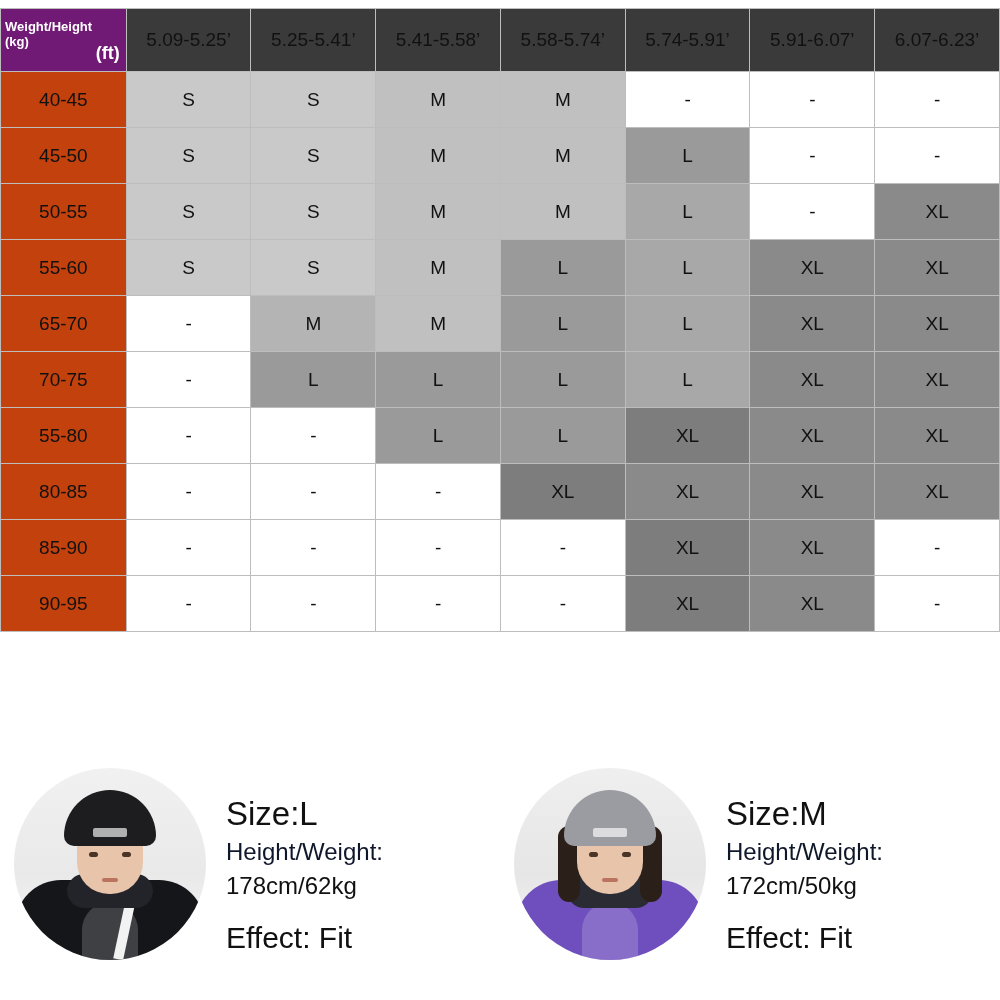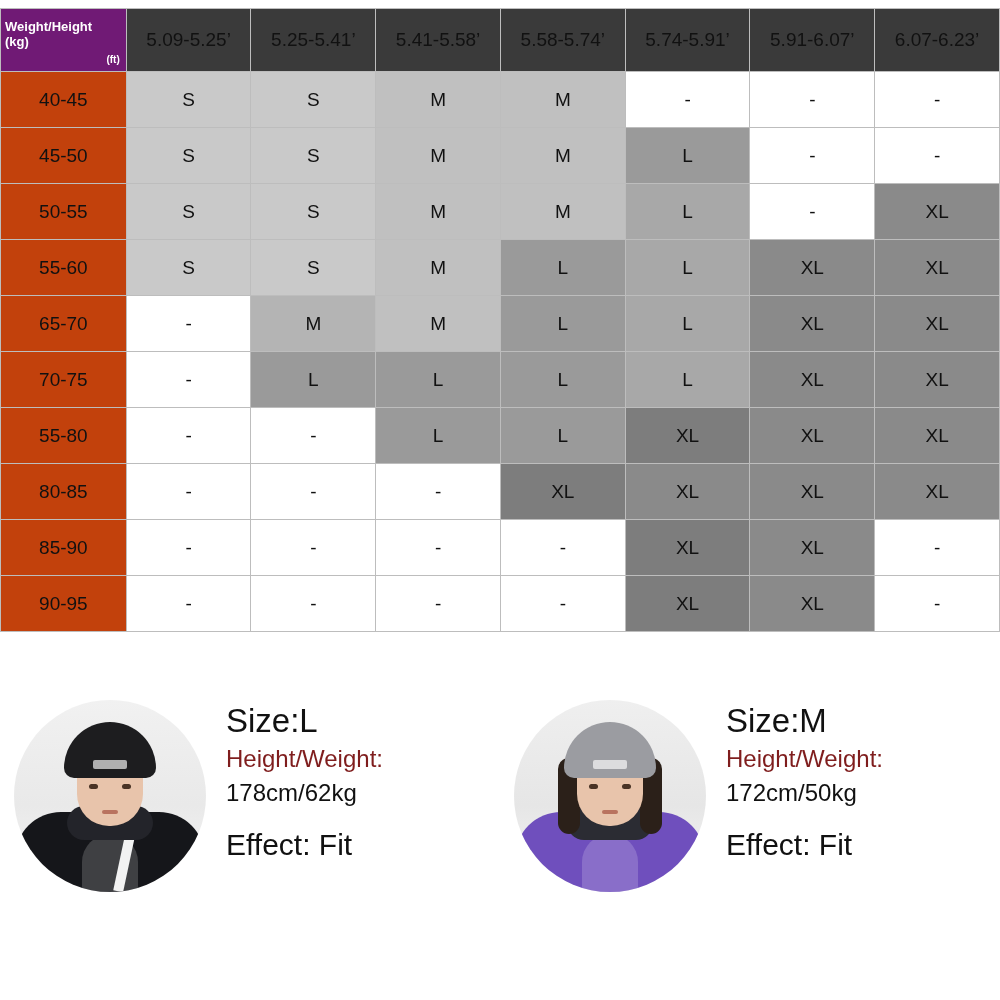--- a/index.html
+++ b/index.html
@@ -60,22 +60,22 @@
     left: 4px;
     top: 10px;
     font-size: 13px;
     line-height: 15px;
     text-align: left;
     font-weight: bold;
   }
   .corner-ft {
     position: absolute;
     right: 6px;
-    bottom: 4px;
-    font-size: 10px;
+    bottom: 10px;
+    font-size: 18px;
     line-height: 15px;
     font-weight: bold;
   }
   td.rowhead {
     background: #c2410c;
     font-size: 19px;
     color: #111;
   }
   
   .sh-none { background: #ffffff; }
@@ -96,21 +96,21 @@
     position: absolute;
     left: 0;
     top: 700px;
     width: 1000px;
     height: 260px;
     display: flex;
   }
   .model-block {
     width: 500px;
     display: flex;
-    align-items: flex-start;
+    align-items: flex-end;
   }
   .photo {
     width: 192px;
     height: 192px;
     border-radius: 50%;
     margin-left: 14px;
     margin-right: 14px;
     position: relative;
     overflow: hidden;
     flex: none;
@@ -230,21 +230,21 @@
     padding-left: 6px;
   }
   .model-size {
     font-size: 33px;
     line-height: 42px;
     color: #111;
   }
   .model-hw-label {
     font-size: 24px;
     line-height: 34px;
-    color: #7f1d1d;
+    color: #0f172a;
   }
   .model-hw-value {
     font-size: 24px;
     line-height: 34px;
     color: #111;
   }
   .model-effect {
     font-size: 30px;
     line-height: 44px;
     color: #111;

